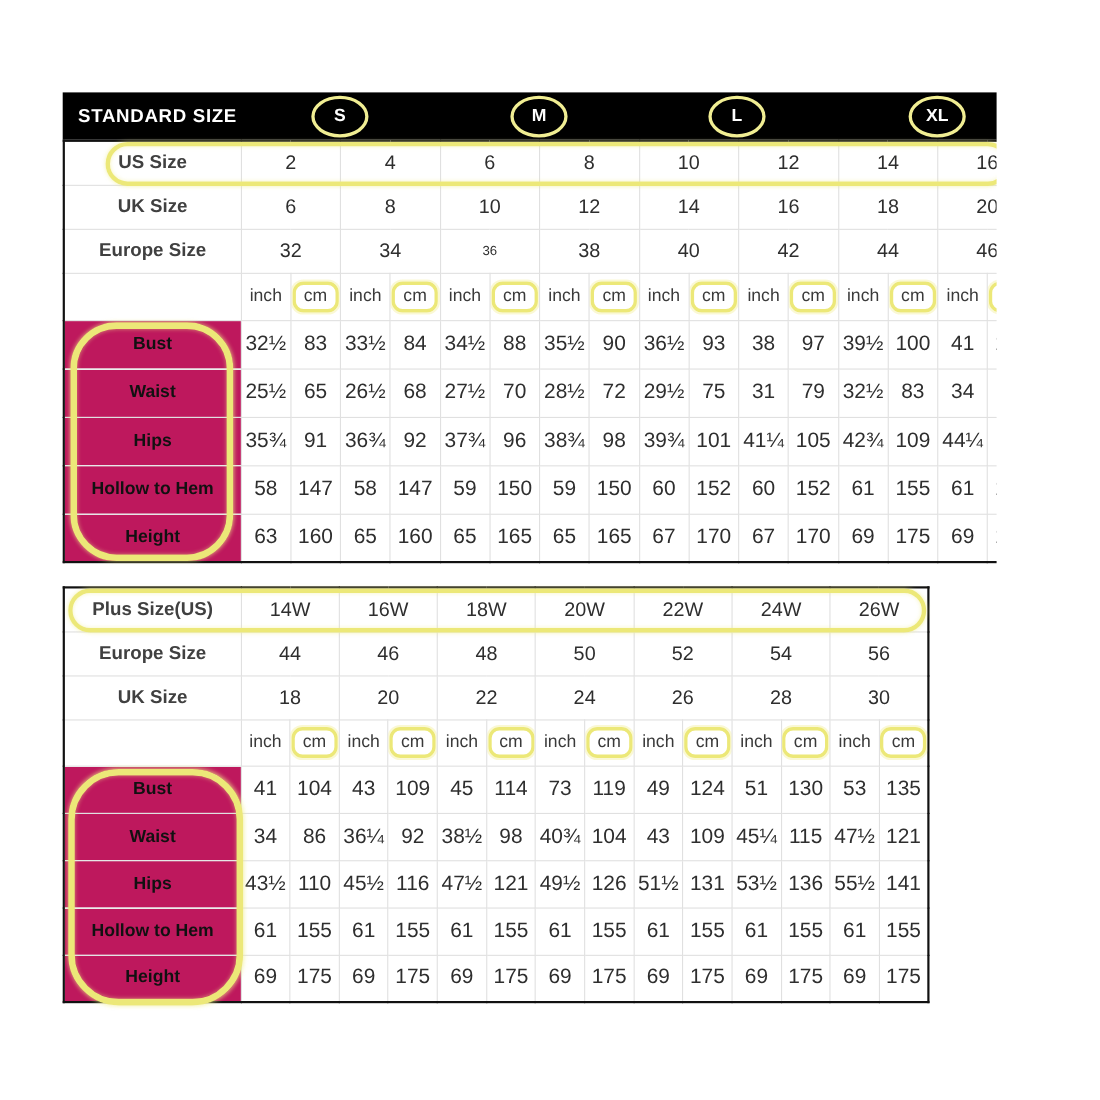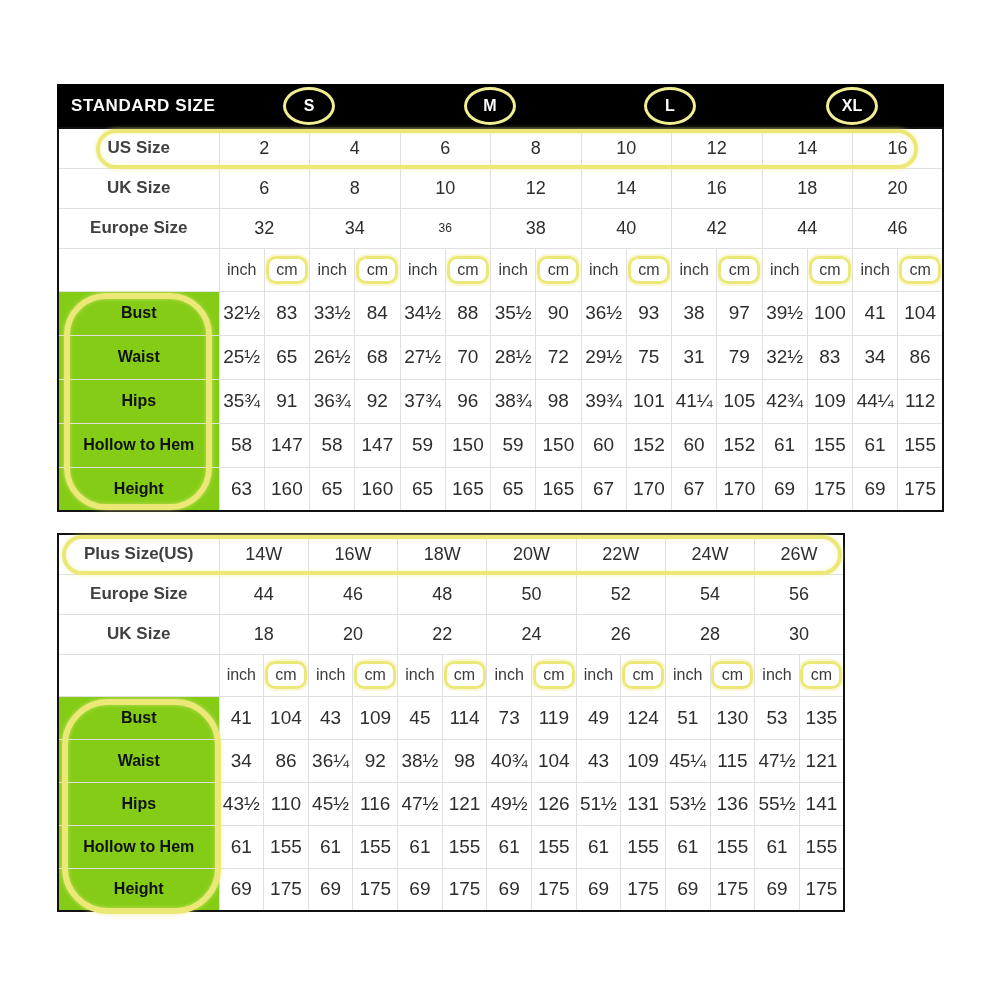--- a/index.html
+++ b/index.html
@@ -1,34 +1,34 @@
 <!DOCTYPE html>
 <html><head>
 <meta charset="utf-8">
 <style>
   html,body{margin:0;padding:0;background:#fff;}
   .page{position:relative;width:906px;height:1000px;background:#fff;overflow:hidden;
-        font-family:"Liberation Sans","DejaVu Sans",sans-serif;padding-left:39px;}
+        font-family:"Liberation Sans","DejaVu Sans",sans-serif;}
 
   .tbl-wrap{position:absolute;}
   #std-wrap{left:57px;top:84px;width:887px;}
   #plus-wrap{left:57px;top:533px;width:788px;}
 
   .black-bar{position:relative;height:43px;background:#000;display:flex;align-items:center;}
   .bar-title{color:#fff;font-weight:bold;font-size:17px;letter-spacing:.6px;padding-left:14px;}
   .size-ellipse{position:absolute;top:50%;transform:translate(-50%,-50%);
     width:46px;height:32px;border:3px solid #f1ee93;border-radius:50%;
     display:flex;align-items:center;justify-content:center;
     color:#fff;font-weight:bold;font-size:16px;}
 
   table{border-collapse:collapse;width:100%;table-layout:fixed;background:#fff;border:2px solid #111;}
   td{border:1px solid #e0e0e0;text-align:center;vertical-align:middle;
      font-size:19px;color:#2e2e2e;padding:0;overflow:hidden;}
   td.slabel{font-weight:bold;font-size:17px;color:#404040;}
-  td.mlabel{font-weight:bold;font-size:16px;color:#111;background:#84cc16;}
+  td.mlabel{font-weight:bold;font-size:16px;color:#111;background:#be185d;}
   td.unit{font-size:16px;color:#3a3a3a;}
   tr.r40{height:40px} tr.r42{height:42px} tr.r43{height:43px} tr.r44{height:44px}
 
   .cm-box{display:inline-block;min-width:24px;padding:2px 6px;border:3px solid #ece878;
           border-radius:10px;box-shadow:0 0 0 2px rgba(243,240,160,.45);}
 
   .yellow-oval{position:absolute;border:4px solid #ece878;
     box-shadow:0 0 4px rgba(240,236,140,.7), inset 0 0 4px rgba(240,236,140,.55);
     background:transparent;pointer-events:none;}
   #us-oval{left:96px;top:129px;width:814px;height:32px;border-radius:20px;}

